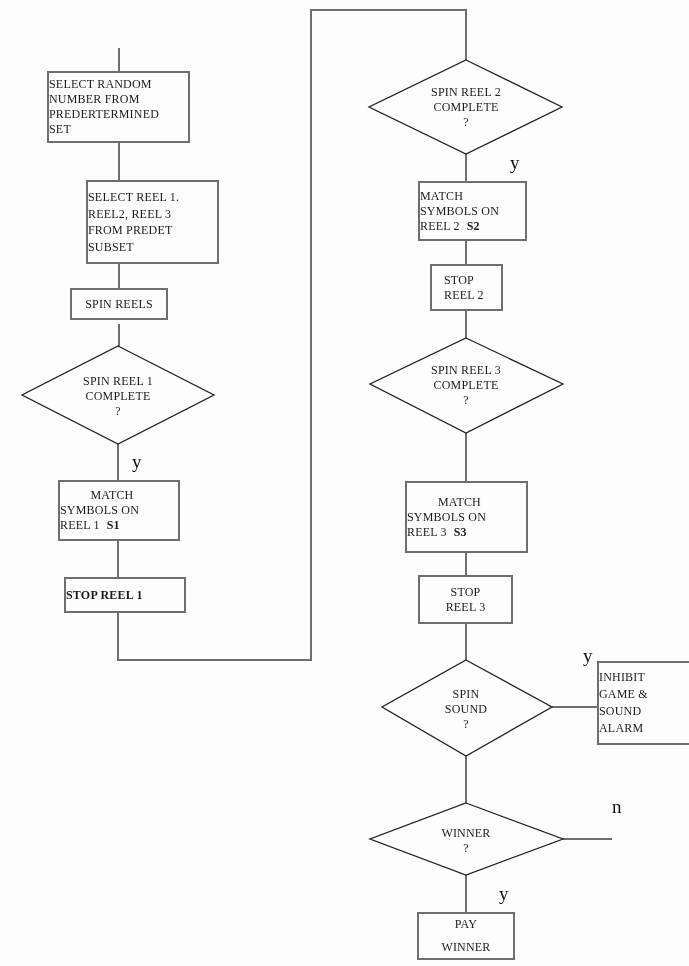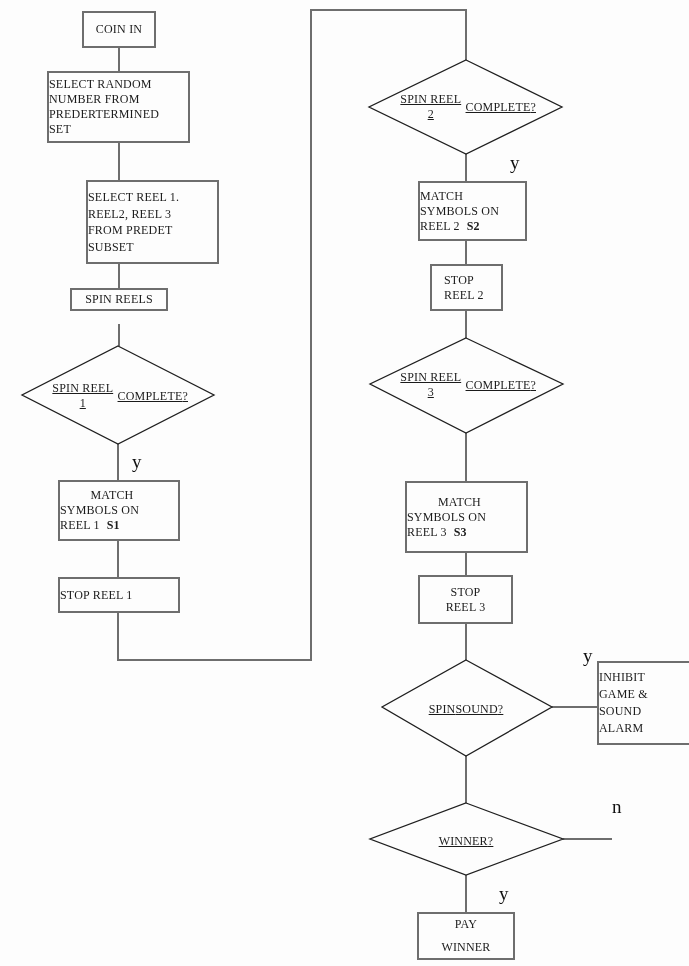--- a/index.html
+++ b/index.html
@@ -23,25 +23,24 @@
     display:flex;flex-direction:column;justify-content:center;
     font-size:12px;line-height:15px;
     letter-spacing:.2px;
   }
   .node.center{align-items:center;text-align:center;}
   .node.left{padding-right:4px;text-align:left;}
   .node .lh16{line-height:16.5px;}
   .node .lh17{line-height:17px;}
   .dtext{
     position:absolute;
-    display:flex;flex-direction:row;justify-content:center;align-items:center;
+    display:flex;flex-direction:column;justify-content:center;align-items:center;
     text-align:center;
     font-size:12px;line-height:15px;
     letter-spacing:.2px;
-    text-decoration:underline;
   }
   .match-l1{text-align:center;padding-right:10px;}
   .bold{font-weight:bold;margin-left:7px;}
   .branch{
     position:absolute;
     font-size:19px;line-height:19px;
     color:#111;
   }
   .centerline{}
 </style>
@@ -72,49 +71,46 @@
     </g>
     <g stroke="#1f1f1f" stroke-width="1.3" fill="none">
       <polygon points="118,346 214,395 118,444 22,395"></polygon>
       <polygon points="466,60 562,107 466,154 369,107"></polygon>
       <polygon points="466,338 563,384 466,433 370,384"></polygon>
       <polygon points="466,660 552,707 466,756 382,707"></polygon>
       <polygon points="466,803 563,839 466,875 370,839"></polygon>
     </g>
   </svg>
 
-  <div class="node center" style="left:82px;top:11px;width:74px;height:37px;">
-    <div>COIN IN</div>
-  </div>
 
   <div class="node left" style="left:47px;top:71px;width:143px;height:72px;">
     <div>SELECT RANDOM</div>
     <div>NUMBER FROM</div>
     <div>PREDERTERMINED</div>
     <div class="centerline" style="padding-right:10px;">SET</div>
   </div>
 
   <div class="node left" style="left:57px;top:180px;width:133px;height:84px;margin-left:29px;">
     <div class="lh16">SELECT REEL 1.</div>
     <div class="lh16">REEL2, REEL 3</div>
     <div class="lh16">FROM PREDET</div>
     <div class="lh16">SUBSET</div>
   </div>
 
-  <div class="node center" style="left:70px;top:288px;width:98px;height:23px;">
+  <div class="node center" style="left:70px;top:288px;width:98px;height:32px;">
     <div>SPIN REELS</div>
   </div>
 
   <div class="node left" style="left:58px;top:480px;width:122px;height:61px;">
     <div class="match-l1">MATCH</div>
     <div>SYMBOLS ON</div>
     <div><span>REEL 1</span><span class="bold">S1</span></div>
   </div>
 
-  <div class="node left" style="left:58px;top:577px;width:122px;height:36px;">
+  <div class="node left" style="left:64px;top:577px;width:122px;height:36px;font-weight:bold;">
     <div>STOP REEL 1</div>
   </div>
 
   <div class="node left" style="left:418px;top:181px;width:109px;height:60px;">
     <div>MATCH</div>
     <div>SYMBOLS ON</div>
     <div><span>REEL 2</span><span class="bold">S2</span></div>
   </div>
 
   <div class="node left" style="left:430px;top:264px;width:73px;height:47px;padding-left:12px;">

